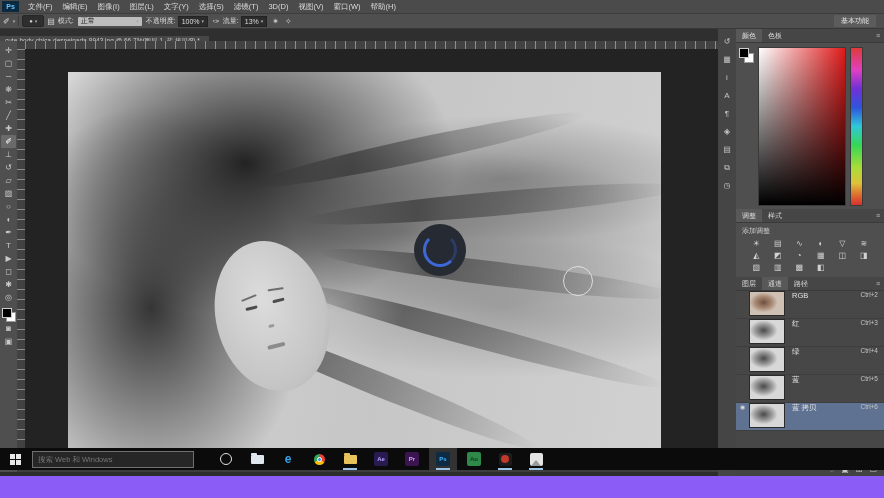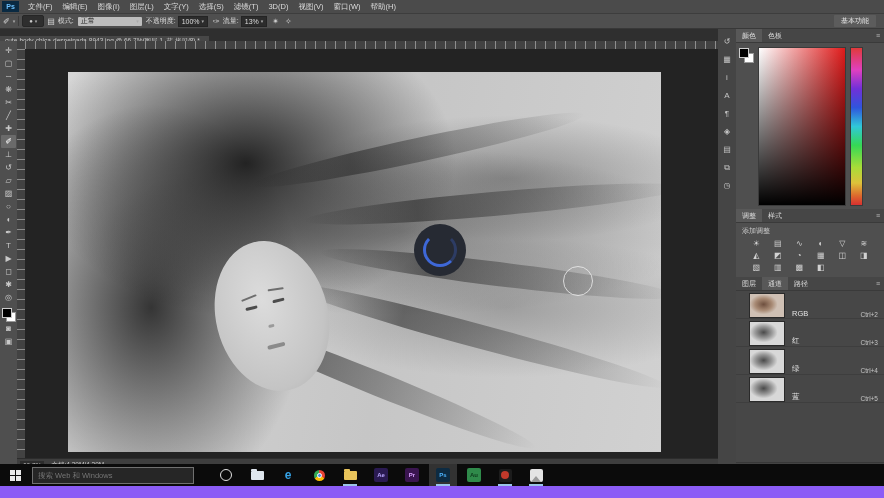--- a/index.html
+++ b/index.html
@@ -98,35 +98,35 @@
   .color-body{position:relative;height:166px;flex:none;}
   .fgbg{position:absolute;left:3px;top:5px;width:15px;height:15px;}
   .sb-square{position:absolute;left:22px;top:4px;width:86px;height:157px;border:1px solid #3a3a3a;
     background:linear-gradient(to top,#000,rgba(0,0,0,0)),linear-gradient(to right,#fff,#e01b1b);}
   .hue-strip{position:absolute;left:114px;top:4px;width:11px;height:157px;border:1px solid #3a3a3a;
     background:linear-gradient(to bottom,#e03a3a,#e040c0 14%,#7030d8 26%,#2f55dd 38%,#30c8d8 50%,#35d855 62%,#a8dd38 76%,#ddc23a 86%,#dd6a2d 94%,#d83030);}
   .adj-title{font-size:7px;color:#ccc;padding:3px 0 1px 6px;}
   .adj-grid{display:grid;grid-template-columns:repeat(6,1fr);gap:1px;padding:1px 10px 4px;}
   .adj-icon{height:11px;display:flex;align-items:center;justify-content:center;color:#d2d2d2;font-size:8px;}
   .ch-rows{background:#474747;}
-  .ch-row{height:27px;display:flex;align-items:flex-end;border-bottom:1px solid #3e3e3e;
+  .ch-row{height:27px;display:flex;align-items:flex-start;border-bottom:1px solid #3e3e3e;
           font-size:7.5px;color:#e2e2e2;}
   .ch-row.selected{background:#5f7292;}
   .ch-eye{width:13px;text-align:center;font-size:6px;color:#ddd;}
   .ch-thumb{width:34px;height:23px;border:1px solid #2a2a2a;margin-right:7px;flex:none;}
   .t-rgb{background:radial-gradient(ellipse 14px 10px at 40% 45%,#6e4f3e,#a88a74 60%,#cfc0b4 100%);}
   .t-gray{background:radial-gradient(ellipse 14px 10px at 40% 45%,#4a4a4a,#9a9a9a 60%,#d8d8d8 100%);}
   .ch-name{flex:1;}
   .ch-shortcut{margin-right:6px;font-size:6.5px;color:#c4c4c4;}
   .ch-empty{flex:1;background:#474747;}
   .ch-footer{height:13px;flex:none;background:#434343;border-top:1px solid #383838;
              display:flex;align-items:center;justify-content:flex-end;gap:7px;padding-right:7px;}
   .ch-footer span{color:#c8c8c8;font-size:8px;}
   
-  .taskbar{position:absolute;left:0;top:464px;width:884px;height:22px;background:#0b0b0b;
+  .taskbar{position:absolute;left:0;top:448px;width:884px;height:22px;background:#0b0b0b;
            display:flex;align-items:center;}
   .tb-btn{width:30px;height:22px;display:flex;align-items:center;justify-content:center;position:relative;}
   .win-logo{display:grid;grid-template-columns:5px 5px;grid-template-rows:5px 5px;gap:1px;}
   .win-logo i{background:#e8e8e8;}
   .search{width:150px;height:15px;background:#262626;border:1px solid #707070;color:#a8a8a8;
           font-size:7.5px;padding:0 5px;margin-left:2px;font-family:"Liberation Sans",sans-serif;outline:none;}
   .tb-app{width:28px;height:22px;display:flex;align-items:center;justify-content:center;
           position:relative;margin-left:3px;}
   .tb-app.active{background:rgba(255,255,255,.16);}
   .ind{position:absolute;bottom:0;left:7px;right:7px;height:2px;background:#9ac4e8;}
@@ -345,20 +345,26 @@
         <span class="ch-thumb t-gray"></span>
         <span class="ch-name">绿</span>
         <span class="ch-shortcut">Ctrl+4</span>
       </div>
       <div class="ch-row">
         <span class="ch-eye"></span>
         <span class="ch-thumb t-gray"></span>
         <span class="ch-name">蓝</span>
         <span class="ch-shortcut">Ctrl+5</span>
       </div>
+      <div class="ch-row selected">
+        <span class="ch-eye">◉</span>
+        <span class="ch-thumb t-gray"></span>
+        <span class="ch-name">蓝 拷贝</span>
+        <span class="ch-shortcut">Ctrl+6</span>
+      </div>
     </div>
     <div class="ch-empty"></div>
     <div class="ch-footer">
       <span>◌</span>
       <span>▣</span>
       <span>⊞</span>
       <span>▭</span>
     </div>
   </div>
 

